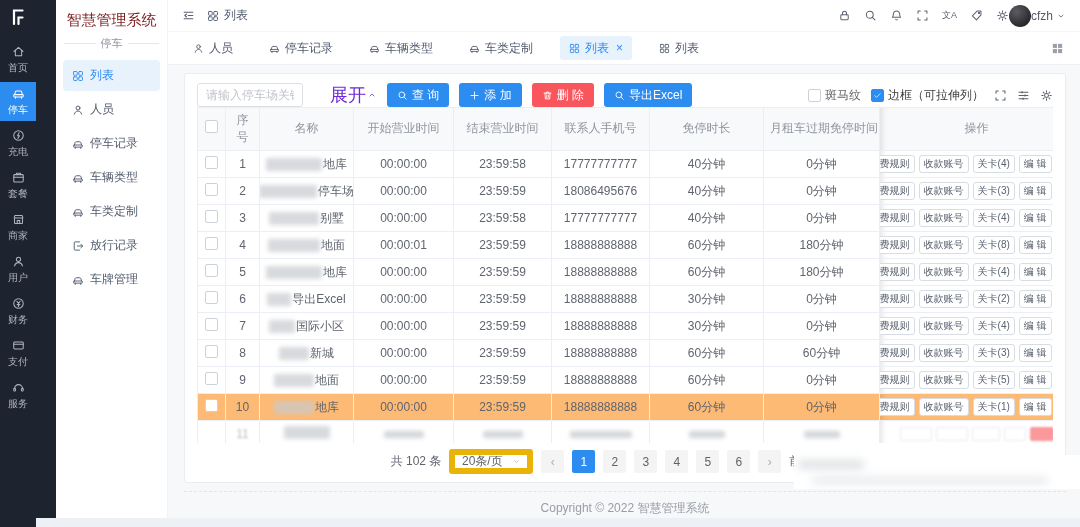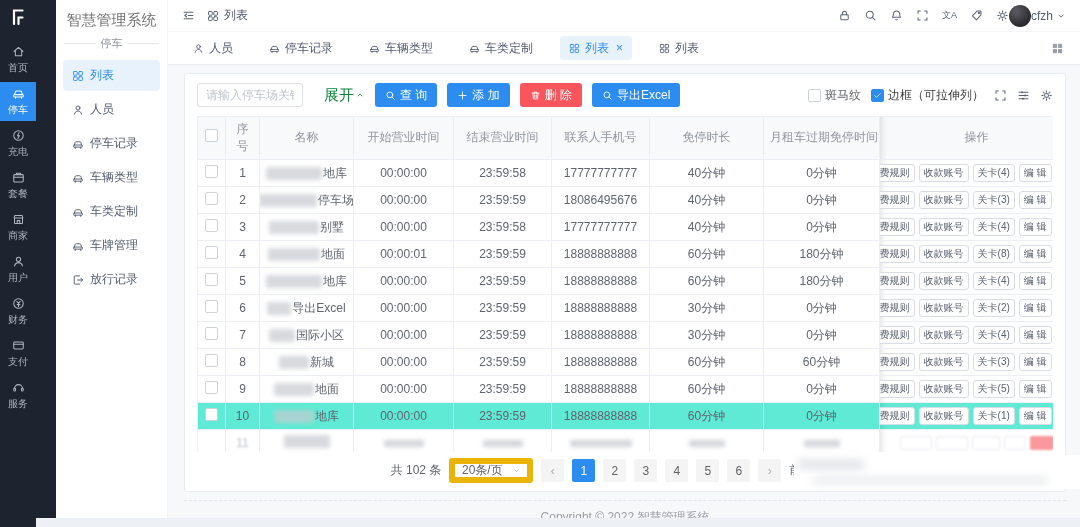--- a/index.html
+++ b/index.html
@@ -11,21 +11,21 @@
   
   .rail{width:56px;background:#1e2330;flex-shrink:0;display:flex;flex-direction:column;align-items:flex-start;z-index:3}
   .logo{width:36px;height:34px;display:flex;align-items:center;justify-content:center;cursor:pointer}
   .logo svg{width:20px;height:20px}
   .rail-item{width:36px;padding:5px 0 4px;margin-top:3px;display:flex;flex-direction:column;align-items:center;gap:3px;color:#aeb4bf;font-size:10px;cursor:pointer}
   .rail-item:first-child{margin-top:6px}
   .rail-item .icn svg{width:13px;height:13px}
   .rail-item.active{background:#2d8cf0;color:#fff}
   
   .sidebar{width:112px;background:#fff;flex-shrink:0;border-right:1px solid #f2f3f5;display:flex;flex-direction:column}
-  .side-title{font-size:15px;color:#737373;text-align:center;padding:11px 0 6px;white-space:nowrap}
+  .side-title{font-size:15px;color:#7f1d1d;text-align:center;padding:11px 0 6px;white-space:nowrap}
   .side-sub{display:flex;align-items:center;gap:5px;color:#8d939e;font-size:11px;padding:0 8px 6px}
   .side-sub .line{flex:1;height:1px;background:#e4e7ec}
   .side-item{height:31px;margin:3px 7px;border-radius:4px;display:flex;align-items:center;gap:6px;padding:0 9px;font-size:12px;color:#525c6e;cursor:pointer;white-space:nowrap}
   .side-item.active{background:#e7f2fd;color:#2d8cf0}
   
   .main{flex:1;min-width:0;display:flex;flex-direction:column;position:relative;background:#fff}
   .topbar{height:31px;display:flex;align-items:center;padding:0 14px;gap:12px;flex-shrink:0}
   .hicon{color:#5a6270;cursor:pointer;display:inline-flex;line-height:0}
   .hicon svg{width:13px;height:13px}
   .crumb{display:flex;align-items:center;gap:5px;font-size:12px;color:#515a6e}
@@ -40,41 +40,41 @@
   .tab.active{background:#e7f2fd;color:#2d8cf0}
   .tab-close{margin-left:2px;font-size:12px;line-height:1}
   .tabbar-menu{margin-left:auto;cursor:pointer}
   .tabbar-menu svg{width:13px;height:13px}
   
   .content{flex:1;background:#f7f8fa;padding:8px 14px 0 16px;display:flex;flex-direction:column;overflow:hidden}
   .card{background:#fff;border:1px solid #e9edf1;border-radius:3px;padding:9px 12px 8px;flex:0 0 auto}
   .toolbar{display:flex;align-items:center;gap:10px}
   .tb-input{width:106px;height:24px;border:1px solid #dcdfe6;border-radius:3px;font-size:12px;padding:0 8px;color:#606266;font-family:inherit;outline:none}
   .tb-input::placeholder{color:#c0c4cc}
-  .expand-link{color:#15803d;font-size:15px;display:inline-flex;align-items:center;gap:1px;margin-left:11px;cursor:pointer}
+  .expand-link{color:#6d28d9;font-size:18px;display:inline-flex;align-items:center;gap:1px;margin-left:17px;cursor:pointer}
   .expand-link svg{width:10px;height:10px}
   .btn{height:24px;border:none;border-radius:3px;font-size:12px;color:#fff;display:inline-flex;align-items:center;gap:4px;padding:0 10px;cursor:pointer;font-family:inherit;white-space:nowrap}
   .btn.primary{background:#2d8cf0}
   .btn.danger{background:#f8555c}
   .btn svg{width:11px;height:11px}
   .toolbar-right{margin-left:auto;display:flex;align-items:center;gap:10px;font-size:12px;color:#606266}
   .chk{display:inline-flex;align-items:center;gap:4px;cursor:pointer;white-space:nowrap}
   .chk.blue > span:last-child{color:#404040}
   .cb{width:13px;height:13px;border:1px solid #cdd2da;border-radius:2px;background:#fff;display:inline-flex;align-items:center;justify-content:center;flex-shrink:0}
   .cb.checked{background:#2d8cf0;border-color:#2d8cf0;color:#fff}
   .cb svg{width:9px;height:9px}
   
-  .tbl-wrap{margin-top:9px;height:336px;overflow:hidden}
+  .tbl-wrap{height:336px;overflow:hidden}
   table{width:876px;border-collapse:collapse;table-layout:fixed;font-size:12px;color:#5f646e}
   th{background:#f8f9fb;color:#8f959e;font-weight:normal;border:1px solid #ebeef5;height:43px;padding:0 6px;line-height:1.45;text-align:center}
   th.narrow{padding:0 10px;word-break:break-all}
   th.clip,td{white-space:nowrap;overflow:hidden}
   td{border:1px solid #ebeef5;height:27px;text-align:center;padding:0 3px}
   th:last-child,td:last-child{box-shadow:inset 8px 0 7px -7px rgba(0,0,0,.14)}
-  tr.hl td{background:#5eead4}
+  tr.hl td{background:#fdba74}
   .name-cell{display:flex;align-items:center;justify-content:center;gap:1px}
   .blurb{height:13px;background:#c7cacf;border-radius:1px;filter:blur(2px);opacity:.7;display:inline-block;flex-shrink:0}
   .acts{display:flex;gap:4px;justify-content:center;align-items:center}
   .abtn{border:1px solid #d8dde4;background:#fff;border-radius:3px;color:#5a6270;font-size:10px;padding:2px 4px;cursor:pointer;font-family:inherit;white-space:nowrap;line-height:1.2}
   .abtn.danger{background:#f8555c;border-color:#f8555c;color:#fff}
   .smear{height:7px;background:#aeb3bb;border-radius:2px;margin:0 auto;opacity:.55;filter:blur(2px)}
   .ghostno{color:#b9bdc4;filter:blur(1px)}
   .gbtn{height:14px;border:1px solid #d8dde4;border-radius:2px;background:#fff;filter:blur(1.3px);opacity:.6;flex-shrink:0}
   .gbtn.red{background:#f8555c;border-color:#f8555c}
   
@@ -247,35 +247,35 @@
               <path d="M2.8 8.2l.9-2.9c.2-.5.6-.9 1.2-.9h4.2c.6 0 1 .4 1.2.9l.9 2.9"></path>
               <rect x="1.9" y="8.2" width="10.2" height="2.5" rx="0.7"></rect>
               <path d="M3.8 12.2v-1.5M10.2 12.2v-1.5"></path>
             </svg>
           </span>
           <span>车类定制</span>
         </div>
         <div class="side-item">
           <span class="icn">
             <svg viewBox="0 0 14 14" fill="none" stroke="currentColor" stroke-width="1.1" stroke-linecap="round" stroke-linejoin="round">
+              <path d="M8.8 2.2H3.6c-.6 0-1 .4-1 1v7.6c0 .6.4 1 1 1h5.2"></path>
+              <path d="M6.4 7h6M10.3 4.9L12.4 7l-2.1 2.1"></path>
+            </svg>
+          </span>
+          <span>放行记录</span>
+        </div>
+        <div class="side-item">
+          <span class="icn">
+            <svg viewBox="0 0 14 14" fill="none" stroke="currentColor" stroke-width="1.1" stroke-linecap="round" stroke-linejoin="round">
               <path d="M2.8 8.2l.9-2.9c.2-.5.6-.9 1.2-.9h4.2c.6 0 1 .4 1.2.9l.9 2.9"></path>
               <rect x="1.9" y="8.2" width="10.2" height="2.5" rx="0.7"></rect>
               <path d="M3.8 12.2v-1.5M10.2 12.2v-1.5"></path>
             </svg>
           </span>
           <span>车牌管理</span>
-        </div>
-        <div class="side-item">
-          <span class="icn">
-            <svg viewBox="0 0 14 14" fill="none" stroke="currentColor" stroke-width="1.1" stroke-linecap="round" stroke-linejoin="round">
-              <path d="M8.8 2.2H3.6c-.6 0-1 .4-1 1v7.6c0 .6.4 1 1 1h5.2"></path>
-              <path d="M6.4 7h6M10.3 4.9L12.4 7l-2.1 2.1"></path>
-            </svg>
-          </span>
-          <span>放行记录</span>
         </div>
       </nav>
   </aside>
 
   <div class="main">
     <header class="topbar">
       <span class="hicon" id="collapseIcon">
           <svg viewBox="0 0 14 14" fill="none" stroke="currentColor" stroke-width="1.1" stroke-linecap="round" stroke-linejoin="round">
             <path d="M2.3 3.4h9.4M6.6 7h5.1M2.3 10.6h9.4M4.9 5.4L3 7l1.9 1.6"></path>
           </svg>

